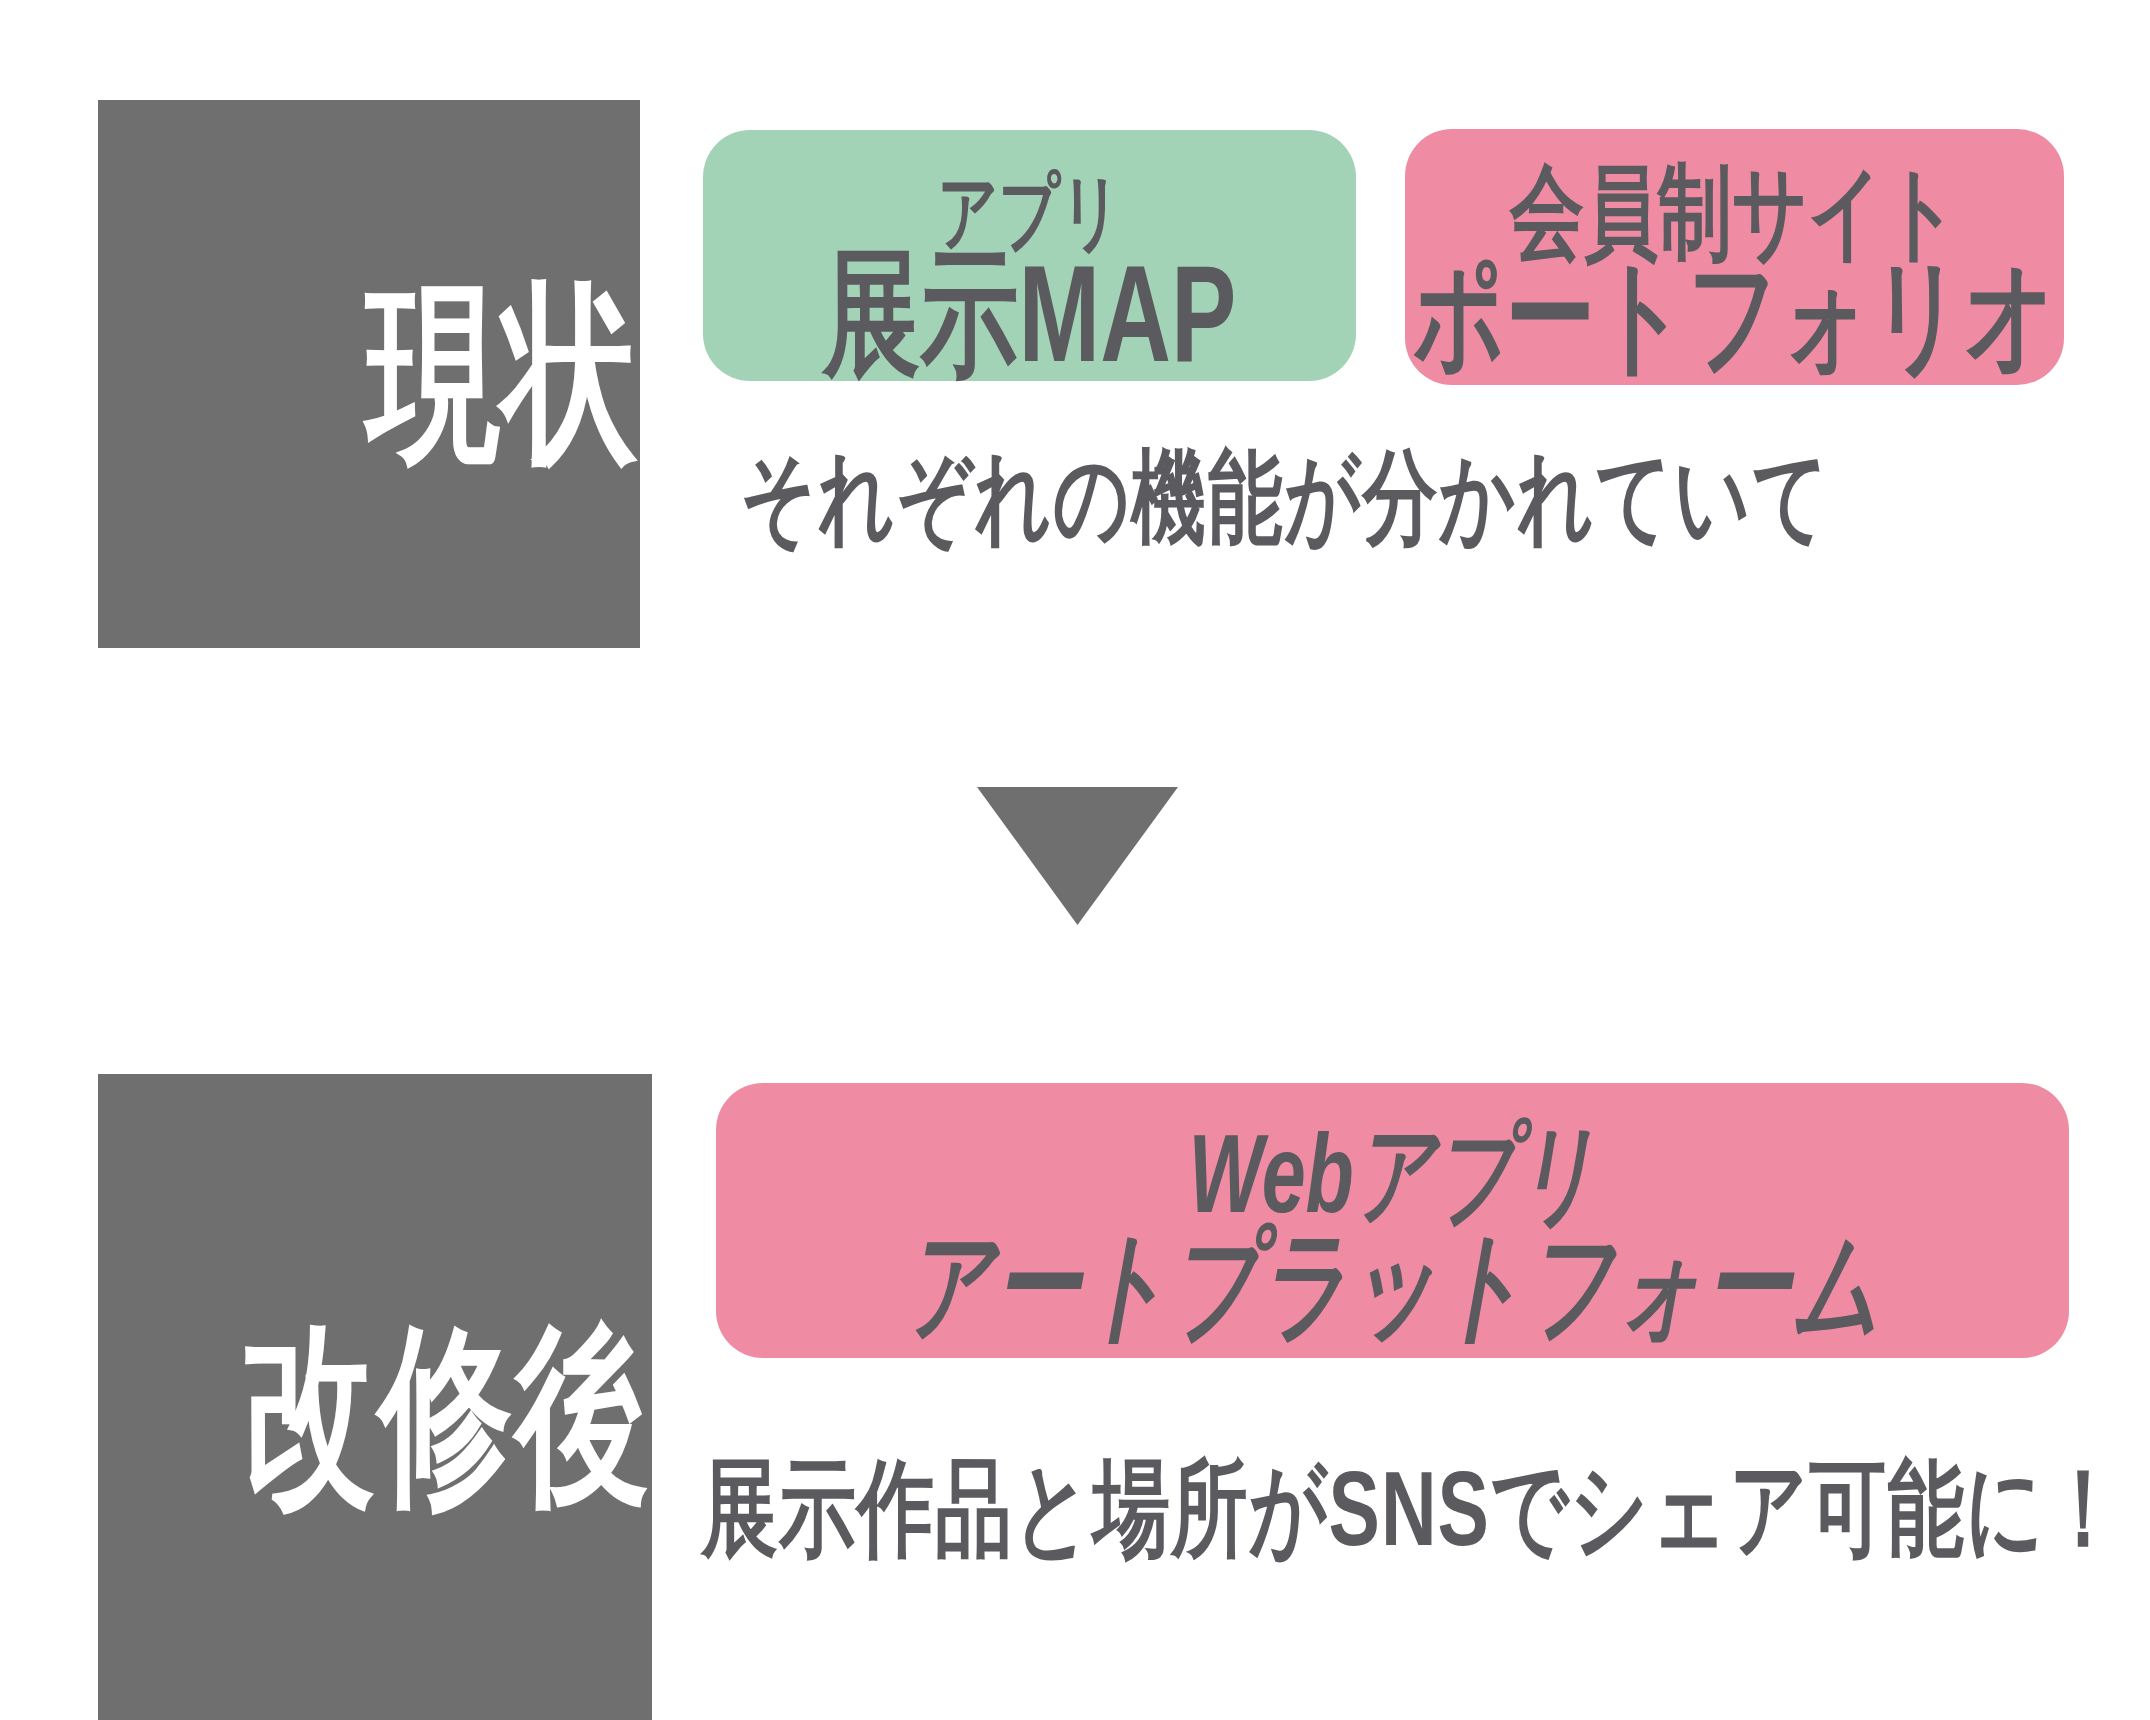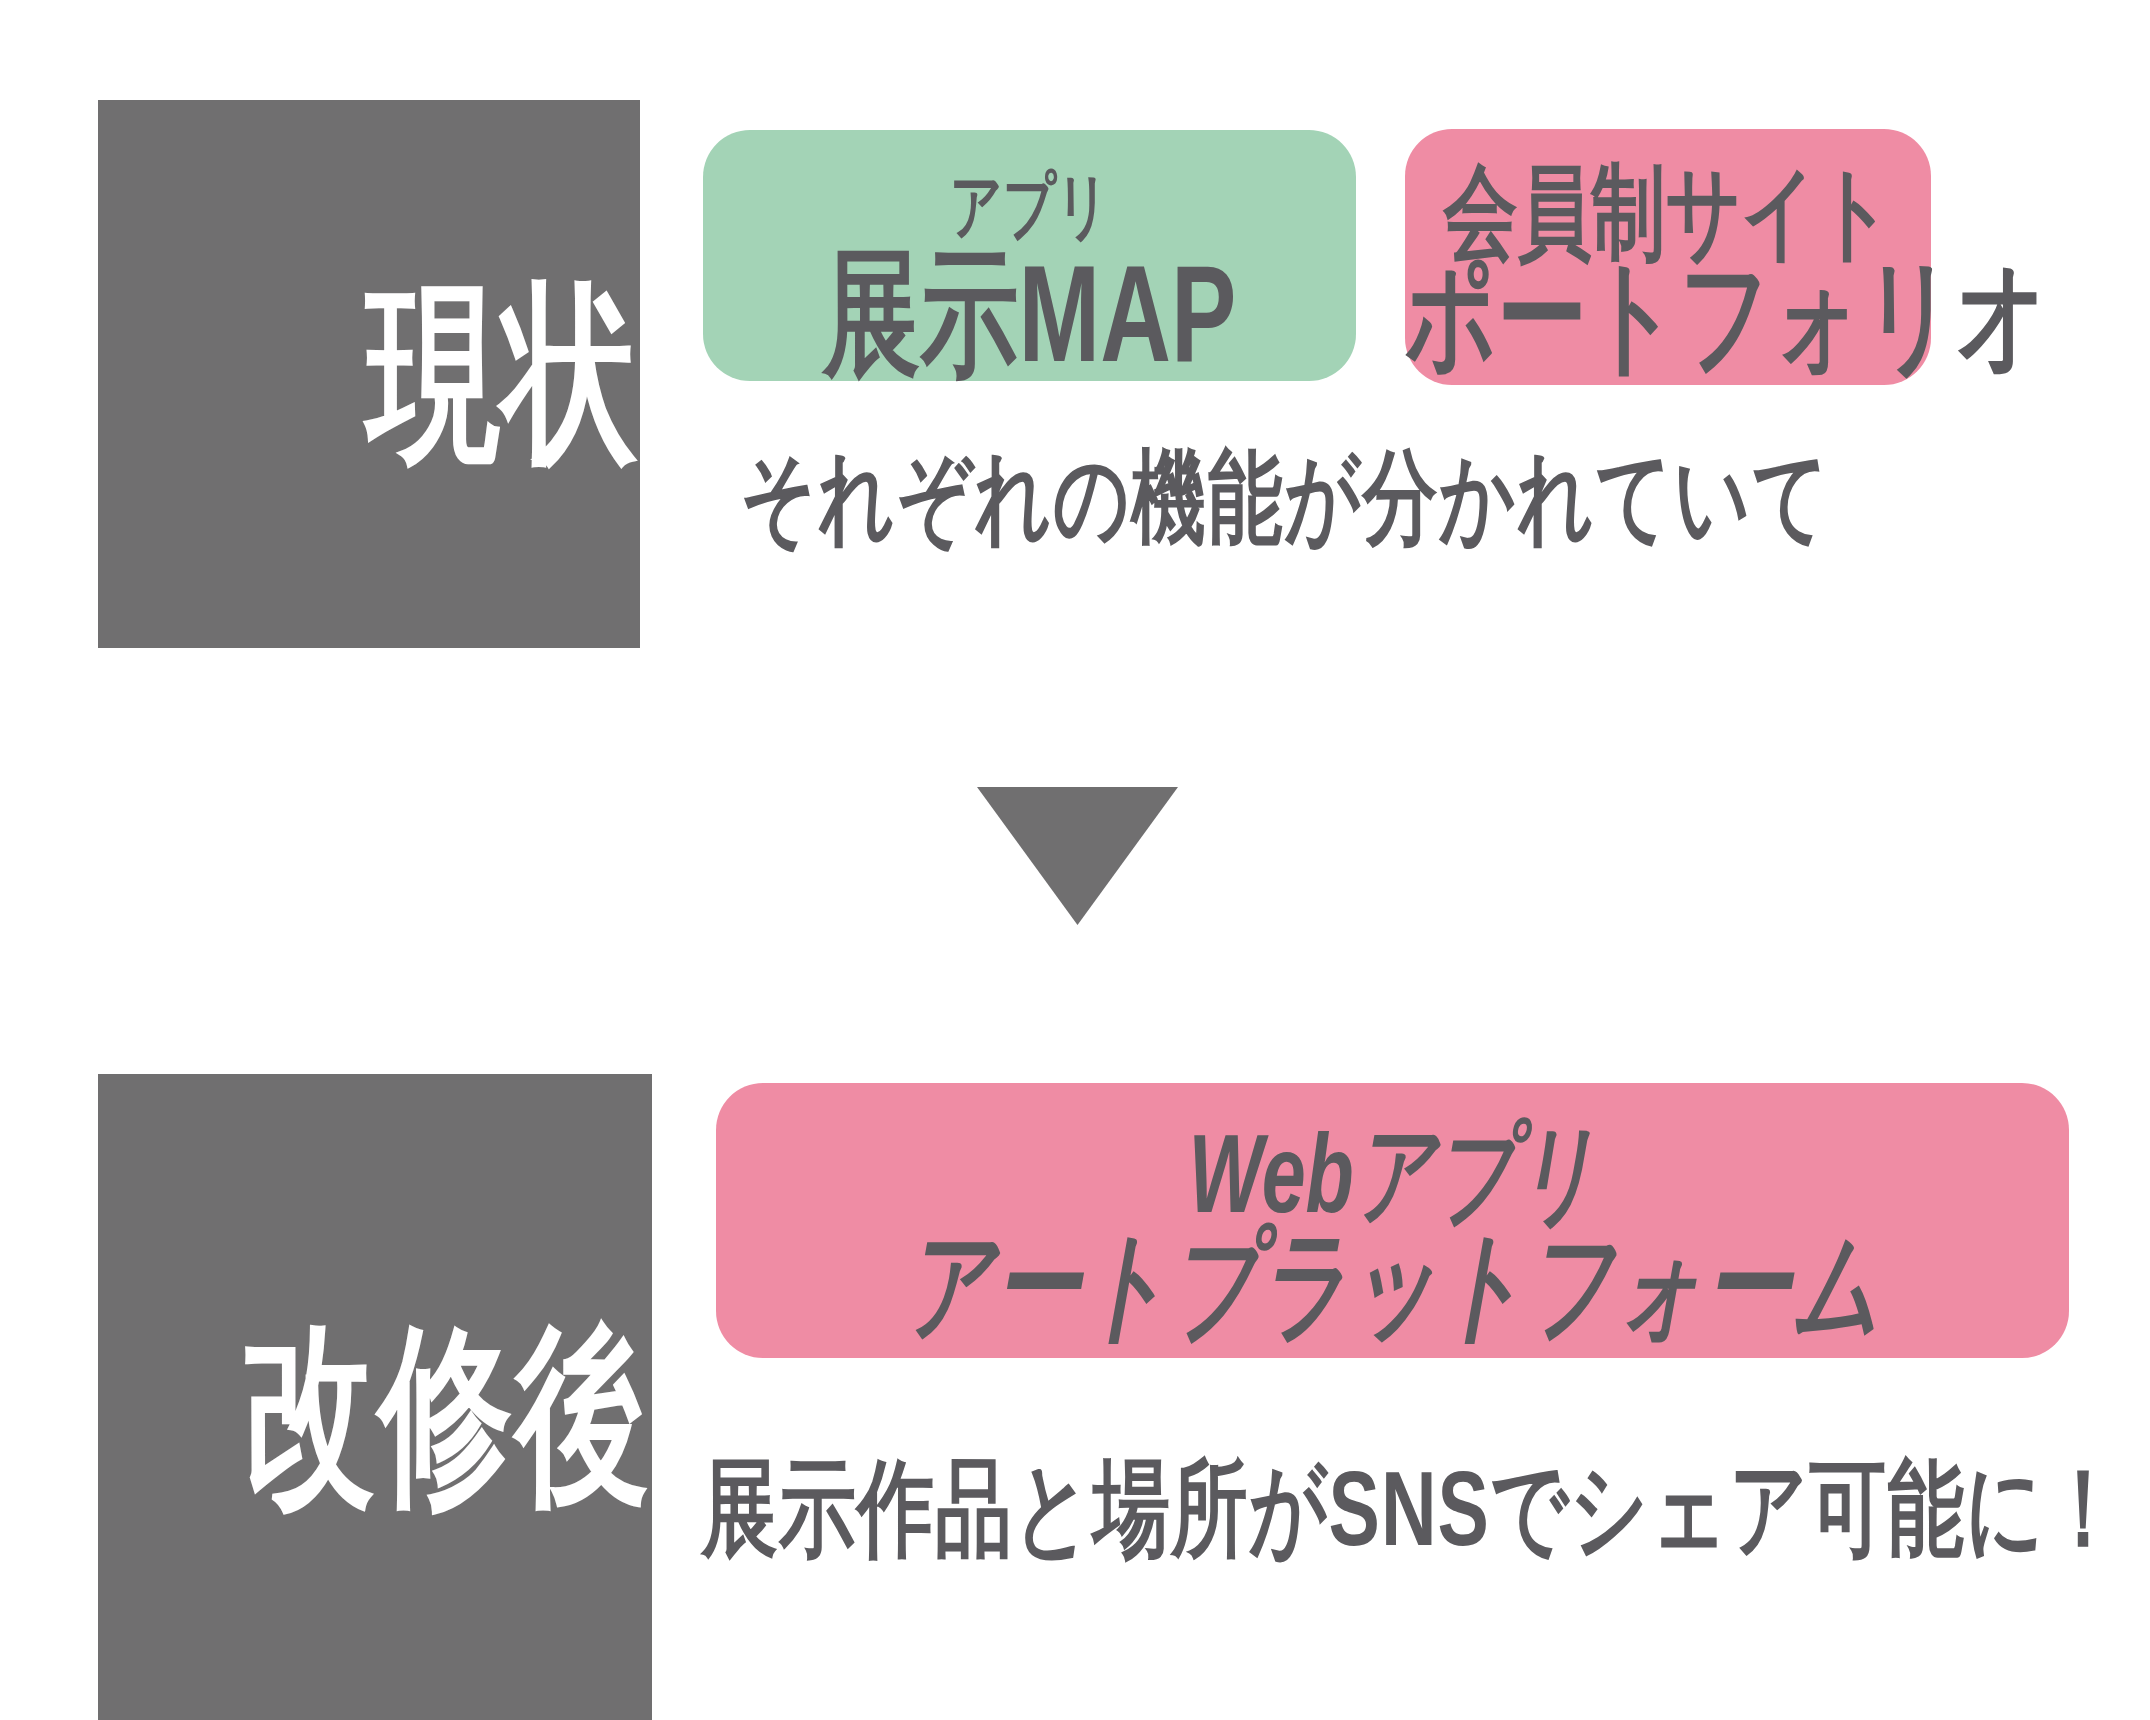--- a/index.html
+++ b/index.html
@@ -59,35 +59,35 @@
     display:block;
   }
   .para .pline > span{
     display:inline-block;
     transform:scaleY(1.38);
     transform-origin:left center;
   }
   #para-current{font-size:75px;line-height:111px;letter-spacing:1.5px;}
   #para-after{font-size:77px;line-height:121px;letter-spacing:1px;}
   
-  .g-l1{font-size:52px;font-family:Liberation Mono, monospace;}
+  .g-l1{font-size:60px;}
   .g-l2{font-size:98px;}
   .p1-l1{font-size:74px;}
   .p1-l2{font-size:90px;}
   .p2-l1{font-size:79px;}
   .p2-l2{font-size:87px;}
   
   #down-triangle{
     background:var(--gray);
     clip-path:polygon(0 0,100% 0,50% 100%);
   }
   
   #current-box{left:98px;top:100px;width:542px;height:548px;}
   #card-app{left:703px;top:130px;width:653px;height:251px;}
-  #card-membership{left:1405px;top:129px;width:526px;height:256px;}
+  #card-membership{left:1405px;top:129px;width:659px;height:256px;}
   #para-current{left:740px;top:442px;}
   #down-triangle{left:977px;top:787px;width:201px;height:138px;}
   #after-box{left:98px;top:1074px;width:554px;height:681px;}
   #card-platform{left:716px;top:1083px;width:1353px;height:275px;font-style:italic;}
   #para-after{left:701px;top:1448px;}
 </style>
 </head>
 <body>
 
 <div class="abs state-box" id="current-box">

